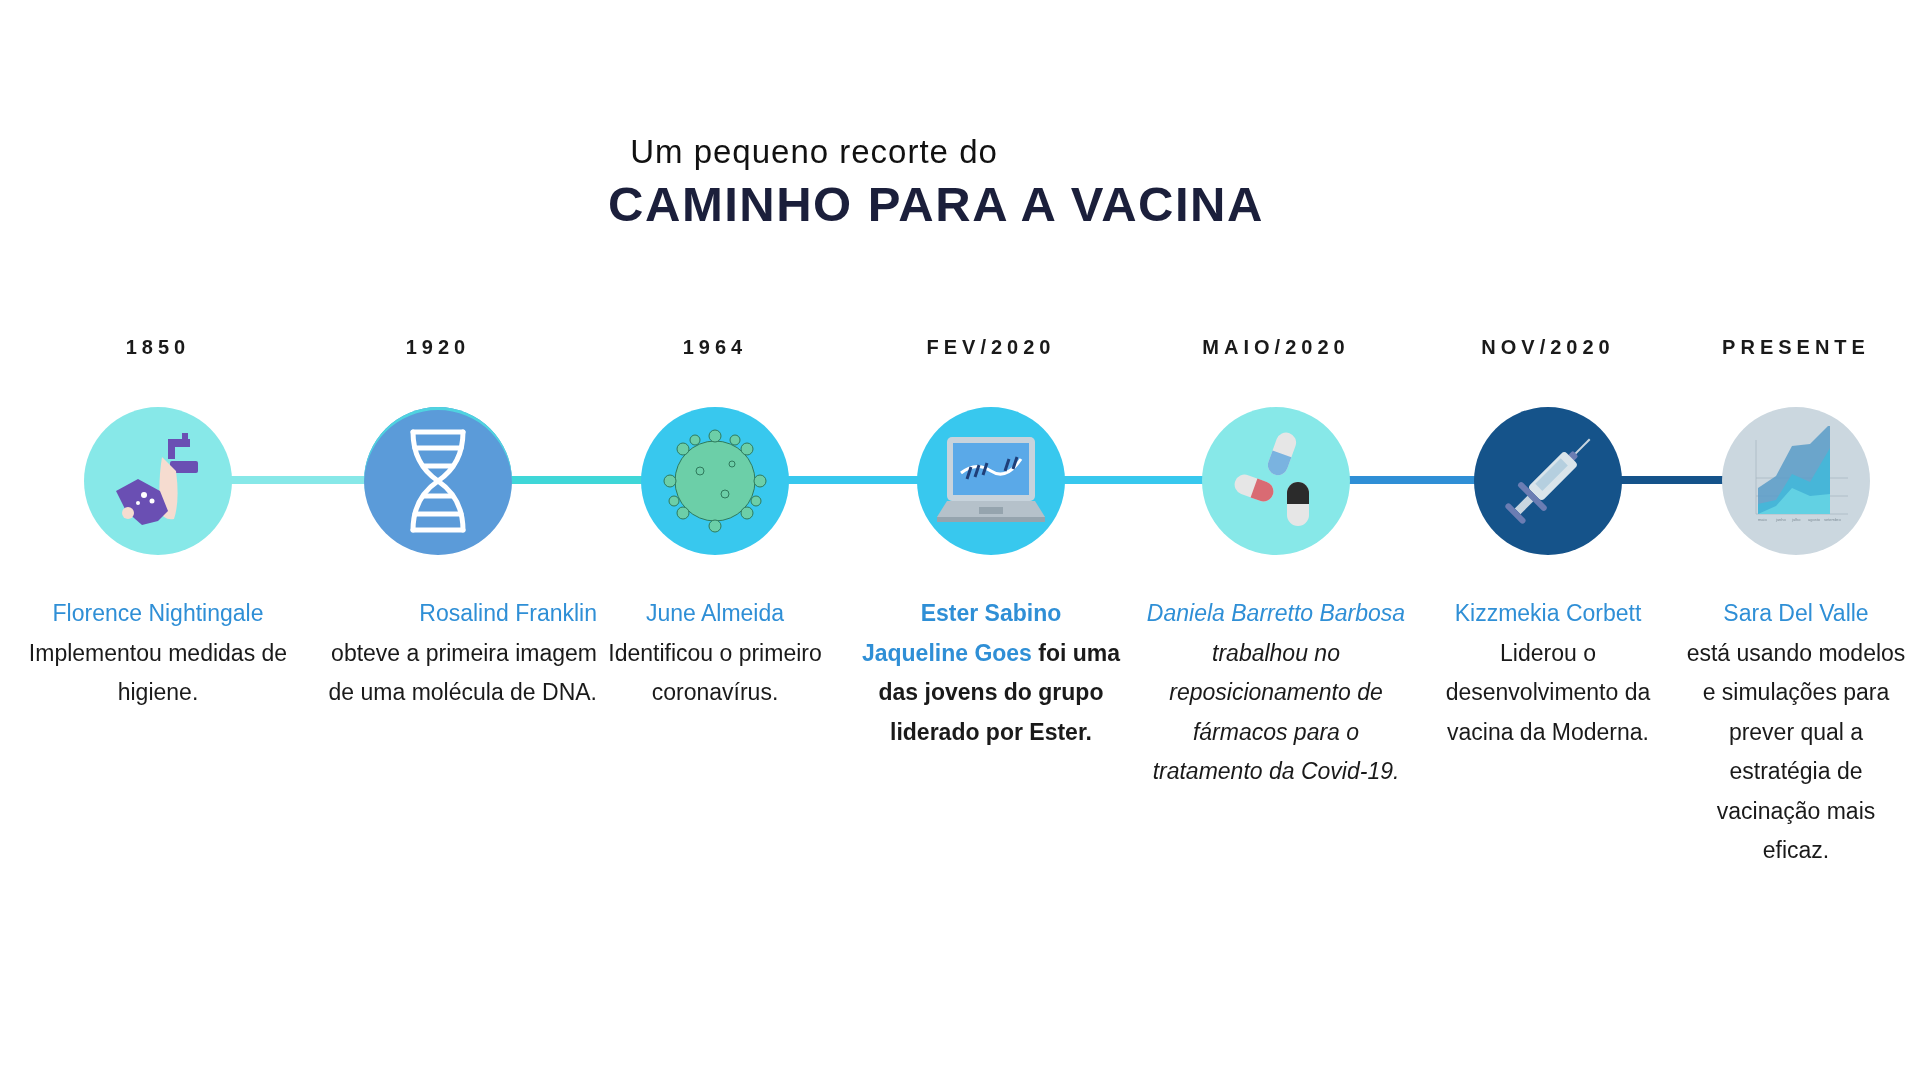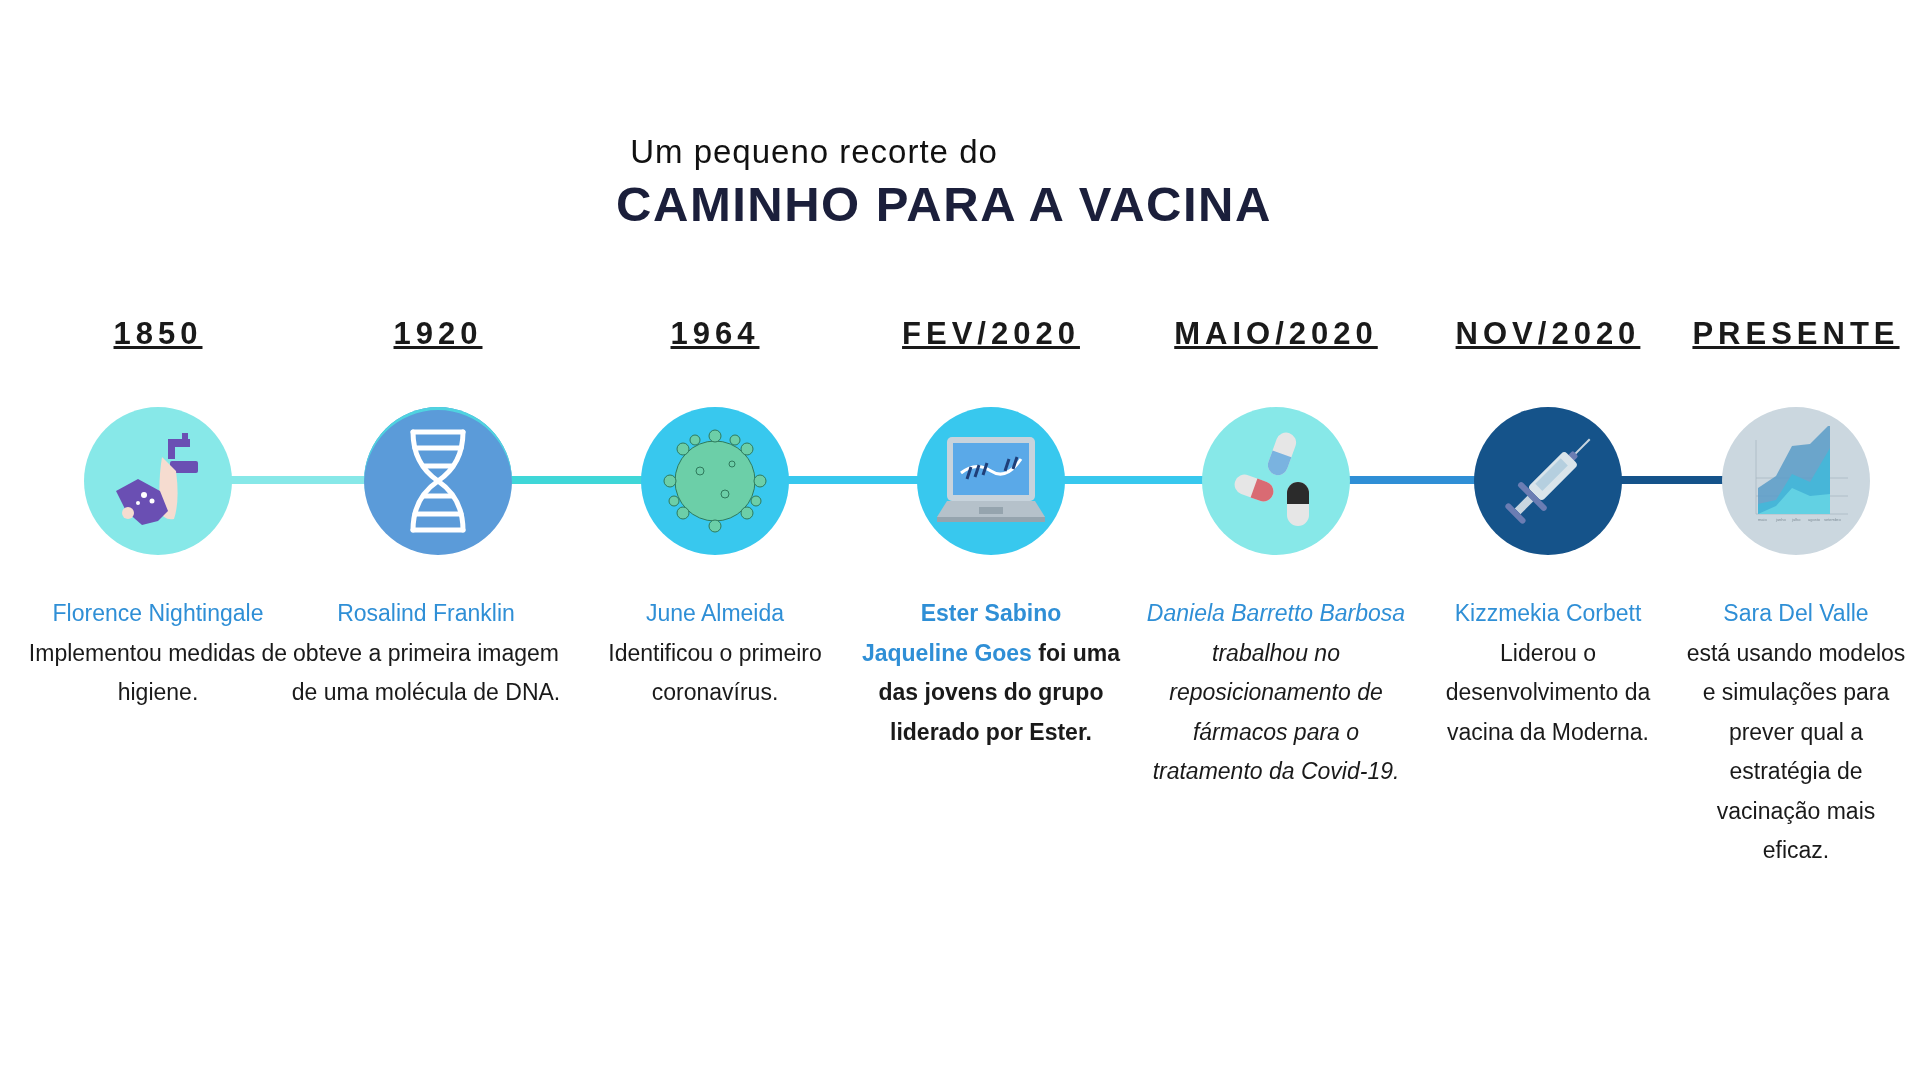--- a/index.html
+++ b/index.html
@@ -1,20 +1,20 @@
 <!DOCTYPE html>
 <html><head>
 <meta charset="utf-8">
 <style>
   html,body{margin:0;padding:0;background:#ffffff;}
   body{width:1920px;height:1080px;position:relative;overflow:hidden;font-family:"Liberation Sans",sans-serif;}
   .subtitle{position:absolute;left:0;width:1628px;top:133px;text-align:center;font-size:33px;color:#111111;letter-spacing:1px;}
-  .title{position:absolute;left:8px;width:1872px;top:176px;text-align:center;font-size:49px;font-weight:bold;color:#1b1f3b;letter-spacing:1.5px;}
+  .title{position:absolute;left:0;width:1872px;top:176px;text-align:center;font-size:49px;font-weight:bold;color:#1b1f3b;letter-spacing:1.5px;}
   .seg{position:absolute;height:8px;top:476px;}
-  .year{position:absolute;top:316px;width:280px;margin-left:-140px;text-align:center;font-size:31px;font-weight:bold;color:#1a1a1a;letter-spacing:5px;text-decoration:underline;}
+  .year{position:absolute;top:336px;width:280px;margin-left:-140px;text-align:center;font-size:20px;font-weight:bold;color:#1a1a1a;letter-spacing:5px;}
   .circle{position:absolute;top:407px;width:148px;height:148px;margin-left:-74px;border-radius:50%;display:flex;align-items:center;justify-content:center;overflow:hidden;}
   .desc{position:absolute;top:594px;width:270px;margin-left:-135px;text-align:center;font-size:23px;line-height:39.5px;color:#1a1a1a;}
   .name{color:#2f8fd6;}
 </style>
 </head>
 <body>
 
 <div>
   <div class="subtitle">Um pequeno recorte do</div>
   <div class="title">CAMINHO PARA A VACINA</div>
@@ -60,21 +60,21 @@
         <path d="M65 6 Q65 38 40 55 Q15 72 15 104"></path>
         <line x1="15" y1="6" x2="65" y2="6"></line>
         <line x1="17" y1="22" x2="63" y2="22"></line>
         <line x1="26" y1="40" x2="54" y2="40"></line>
         <line x1="26" y1="70" x2="54" y2="70"></line>
         <line x1="17" y1="88" x2="63" y2="88"></line>
         <line x1="15" y1="104" x2="65" y2="104"></line>
       </g>
     </svg>
   </div>
-  <div class="desc" style="left:426px;">
+  <div class="desc" style="left:462px;text-align:right;">
     <div class="name">Rosalind Franklin</div>
     <div>obteve a primeira imagem de uma molécula de DNA.</div>
   </div>
 </div>
 
 <div>
   <div class="year" style="left:715px;">1964</div>
   <div class="circle" style="left:715px;background:#38c8ee;">
     <svg width="110" height="110" viewBox="0 0 110 110">
       <g fill="#6ccfa8" stroke="#2f7a5c" stroke-width="1">

